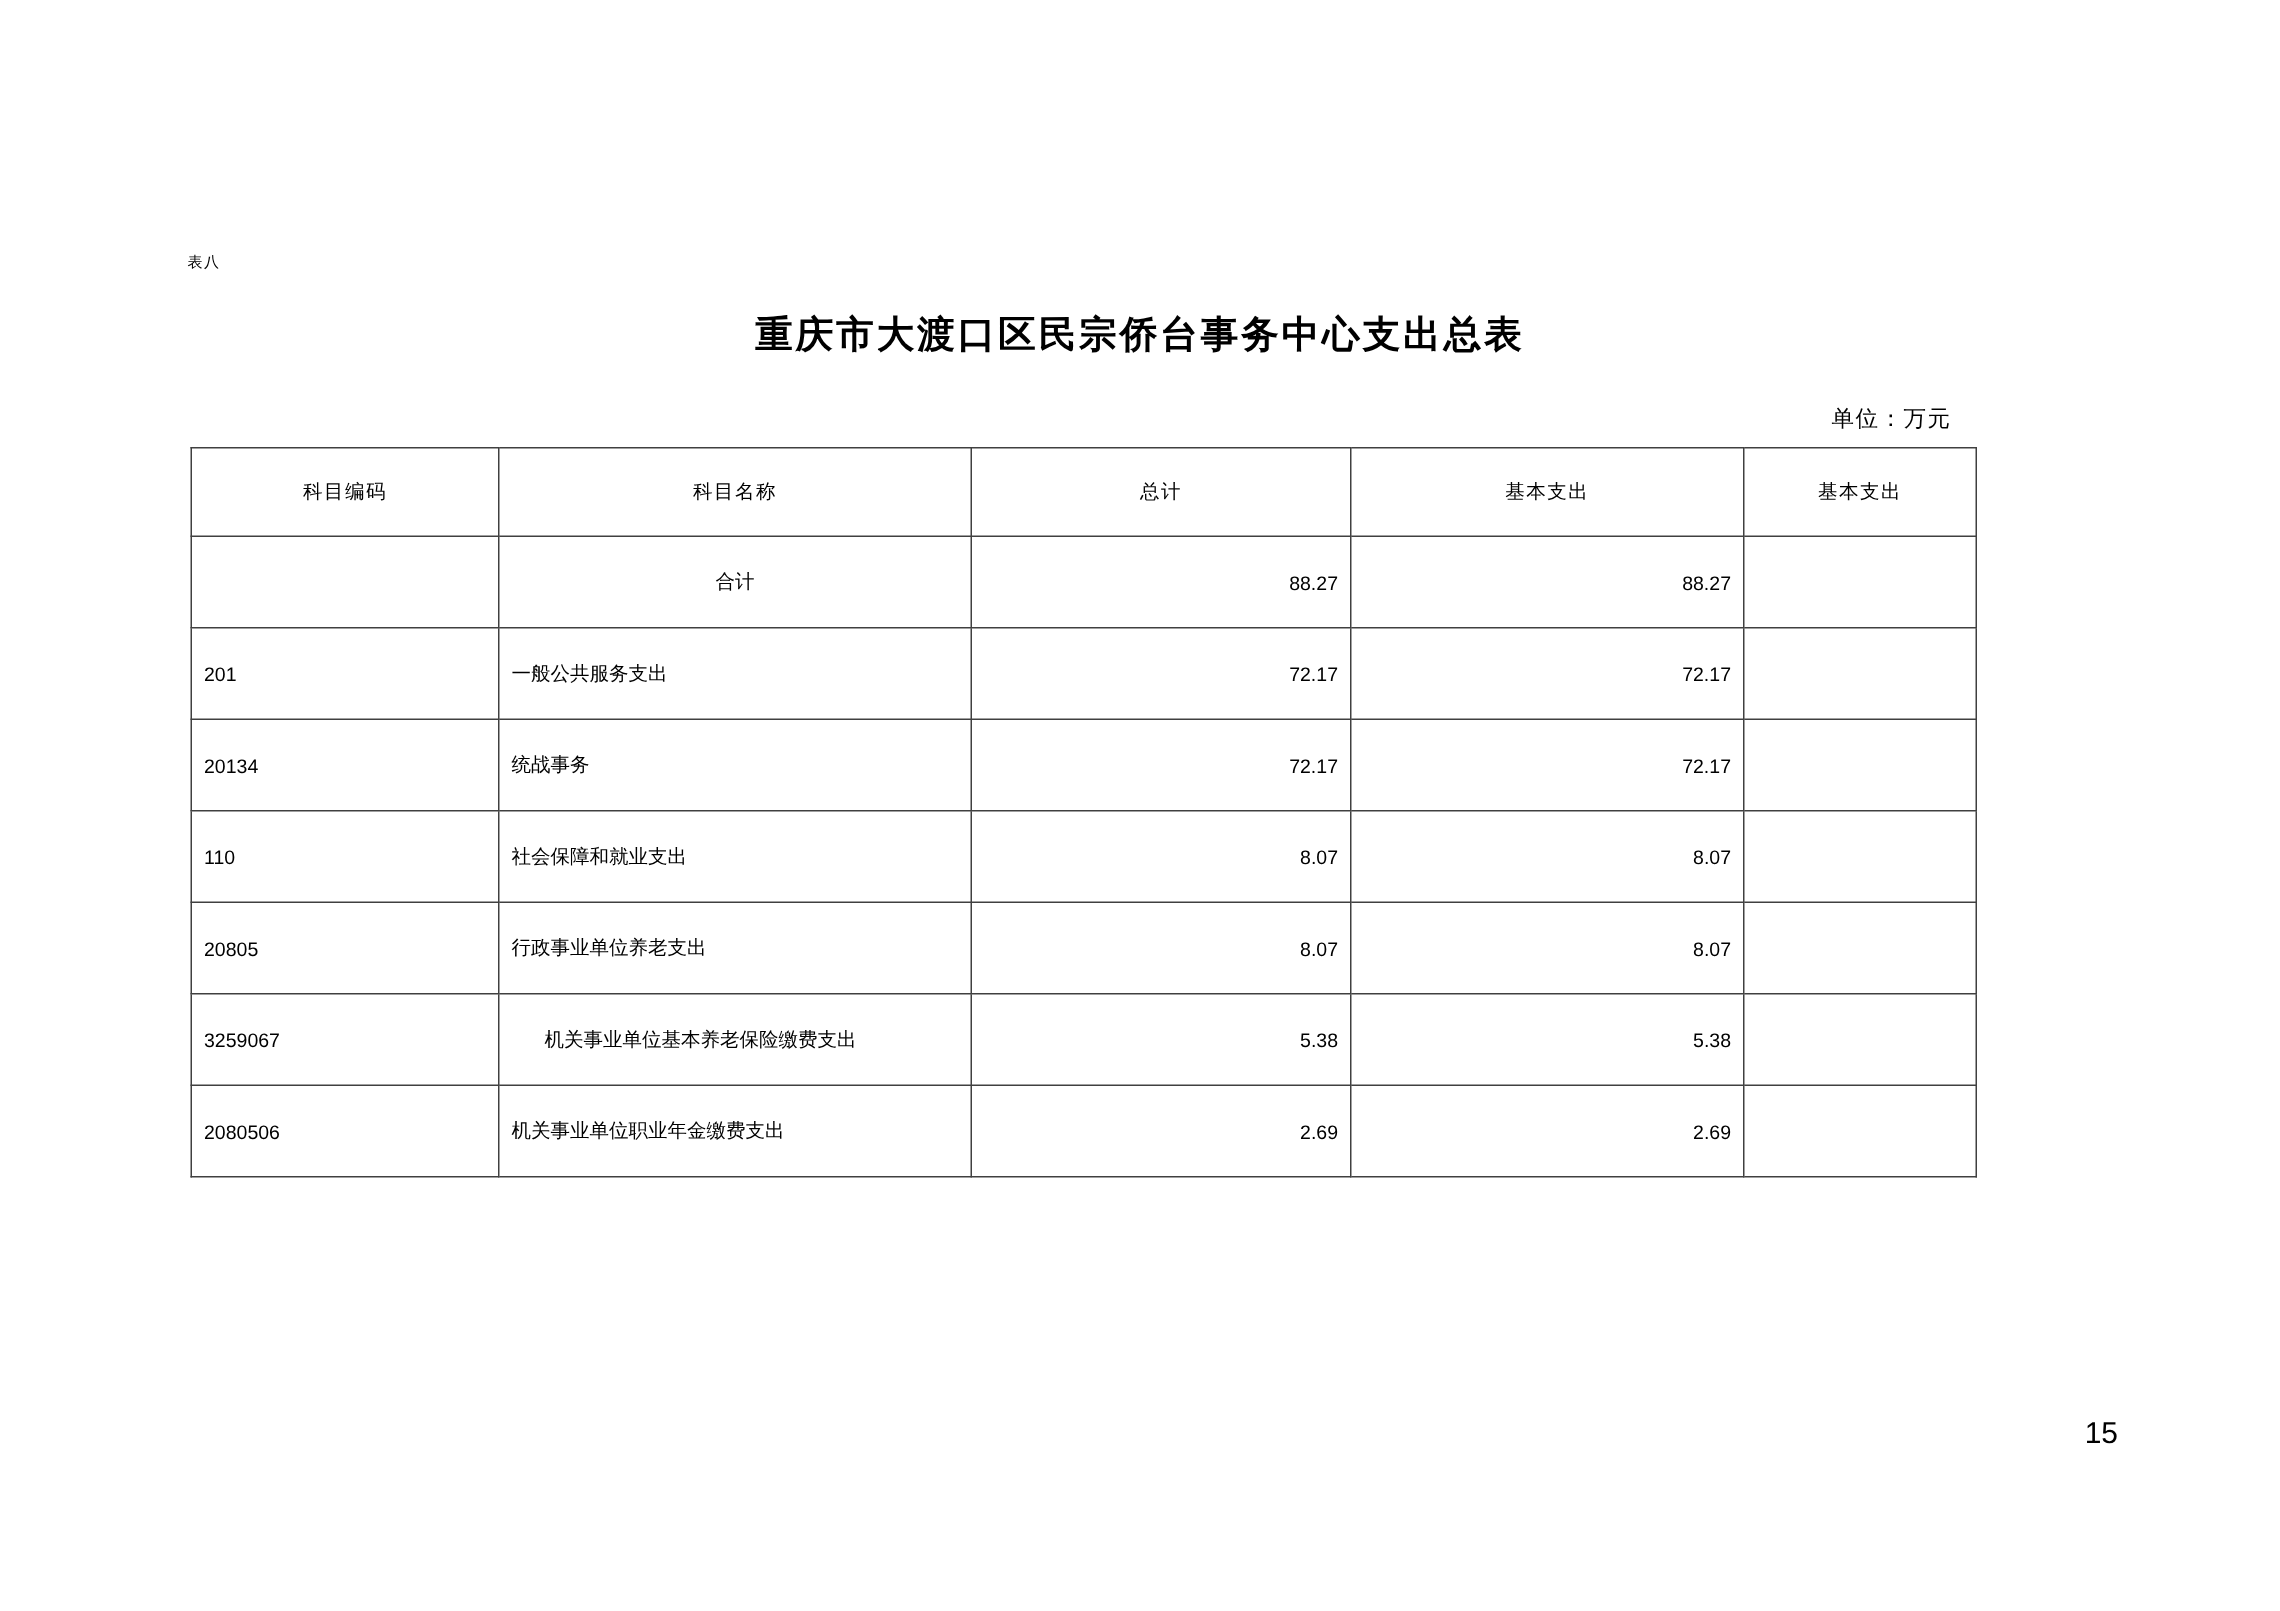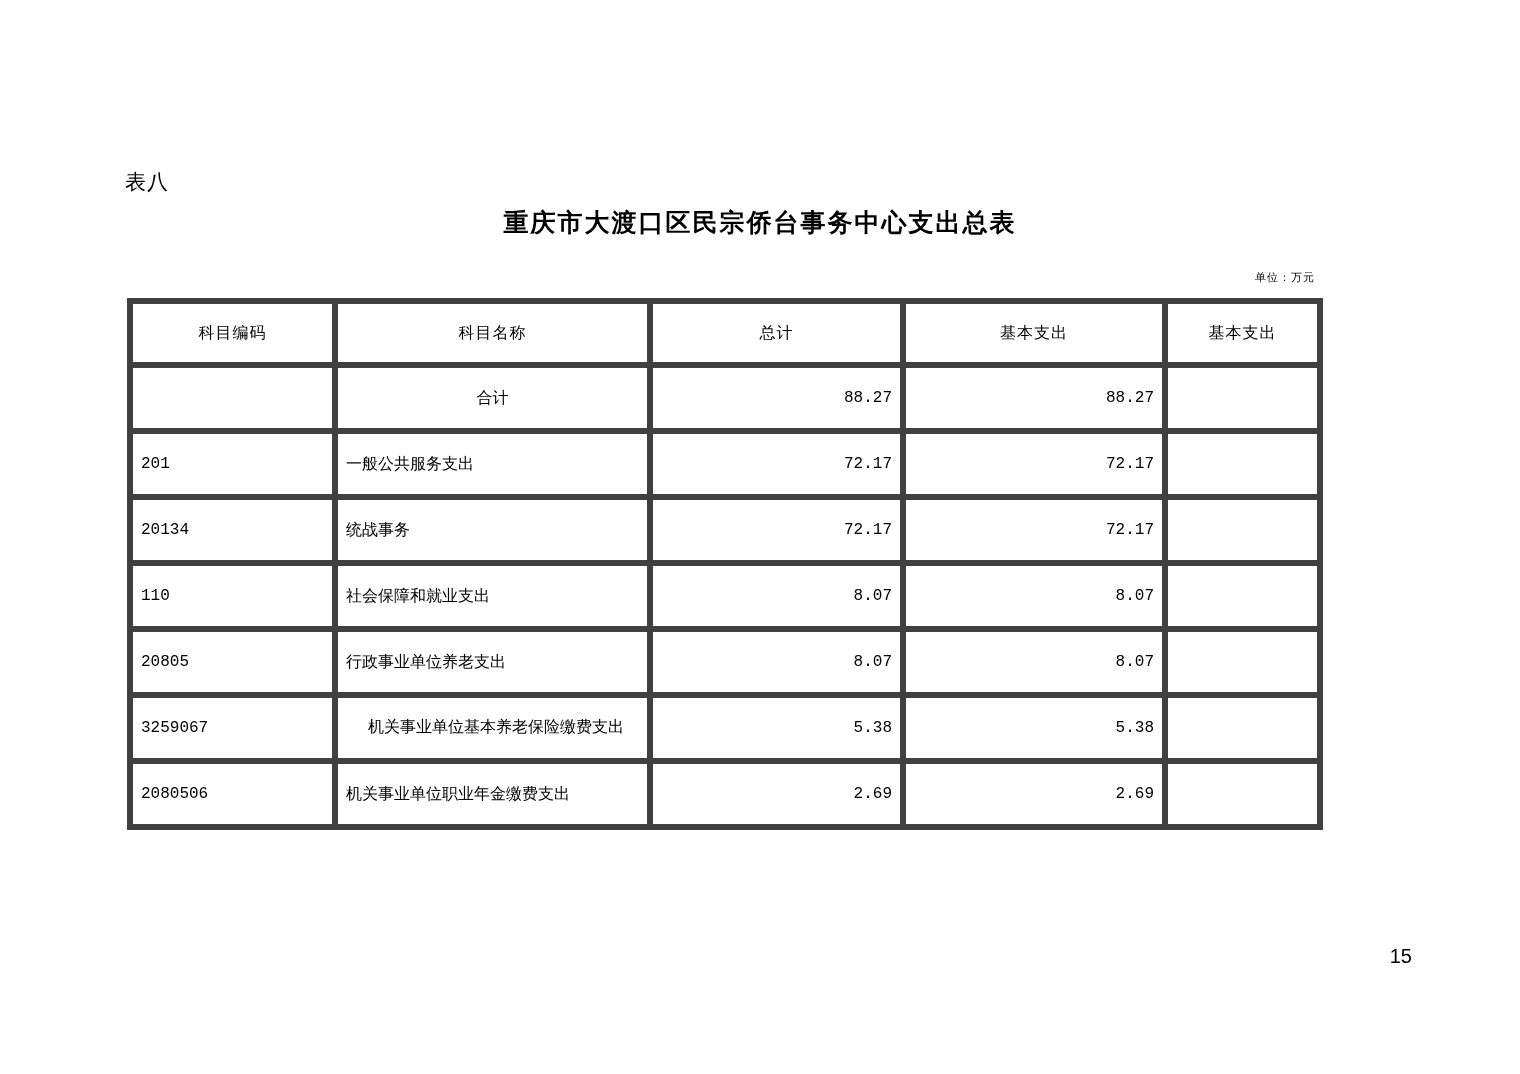--- a/index.html
+++ b/index.html
@@ -18,57 +18,57 @@
   .page {
     position: relative;
     width: 1520px;
     height: 1074px;
     box-sizing: border-box;
   }
   .table-label {
     position: absolute;
     left: 125px;
     top: 168px;
-    font-size: 21px;
+    font-size: 10px;
     font-family: Liberation Mono, monospace;
     letter-spacing: 1px;
   }
   .doc-title {
     position: absolute;
     left: 0;
     right: 0;
     top: 206px;
     text-align: center;
     font-size: 25px;
     font-weight: bold;
     letter-spacing: 2px;
     font-family: "Liberation Sans", sans-serif;
   }
   .unit-note {
     position: absolute;
-    right: 205px;
+    right: 219px;
     top: 270px;
-    font-size: 11px;
+    font-size: 15px;
     font-family: "Liberation Sans", sans-serif;
     letter-spacing: 1px;
     text-align: right;
   }
   table.main {
     position: absolute;
     left: 127px;
     top: 298px;
     width: 1190px;
     border-collapse: collapse;
     table-layout: fixed;
   }
   table.main td, table.main th {
-    border: 6px solid #404040;
-    font-size: 16px;
+    border: 1px solid #404040;
+    font-size: 13px;
     font-weight: normal;
-    font-family: Liberation Mono, monospace;
+    font-family: Liberation Sans, sans-serif;
     padding: 0 8px;
     vertical-align: middle;
   }
   table.main thead th {
     height: 58px;
     text-align: center;
     letter-spacing: 1px;
   }
   table.main tbody td {
     height: 60px;

